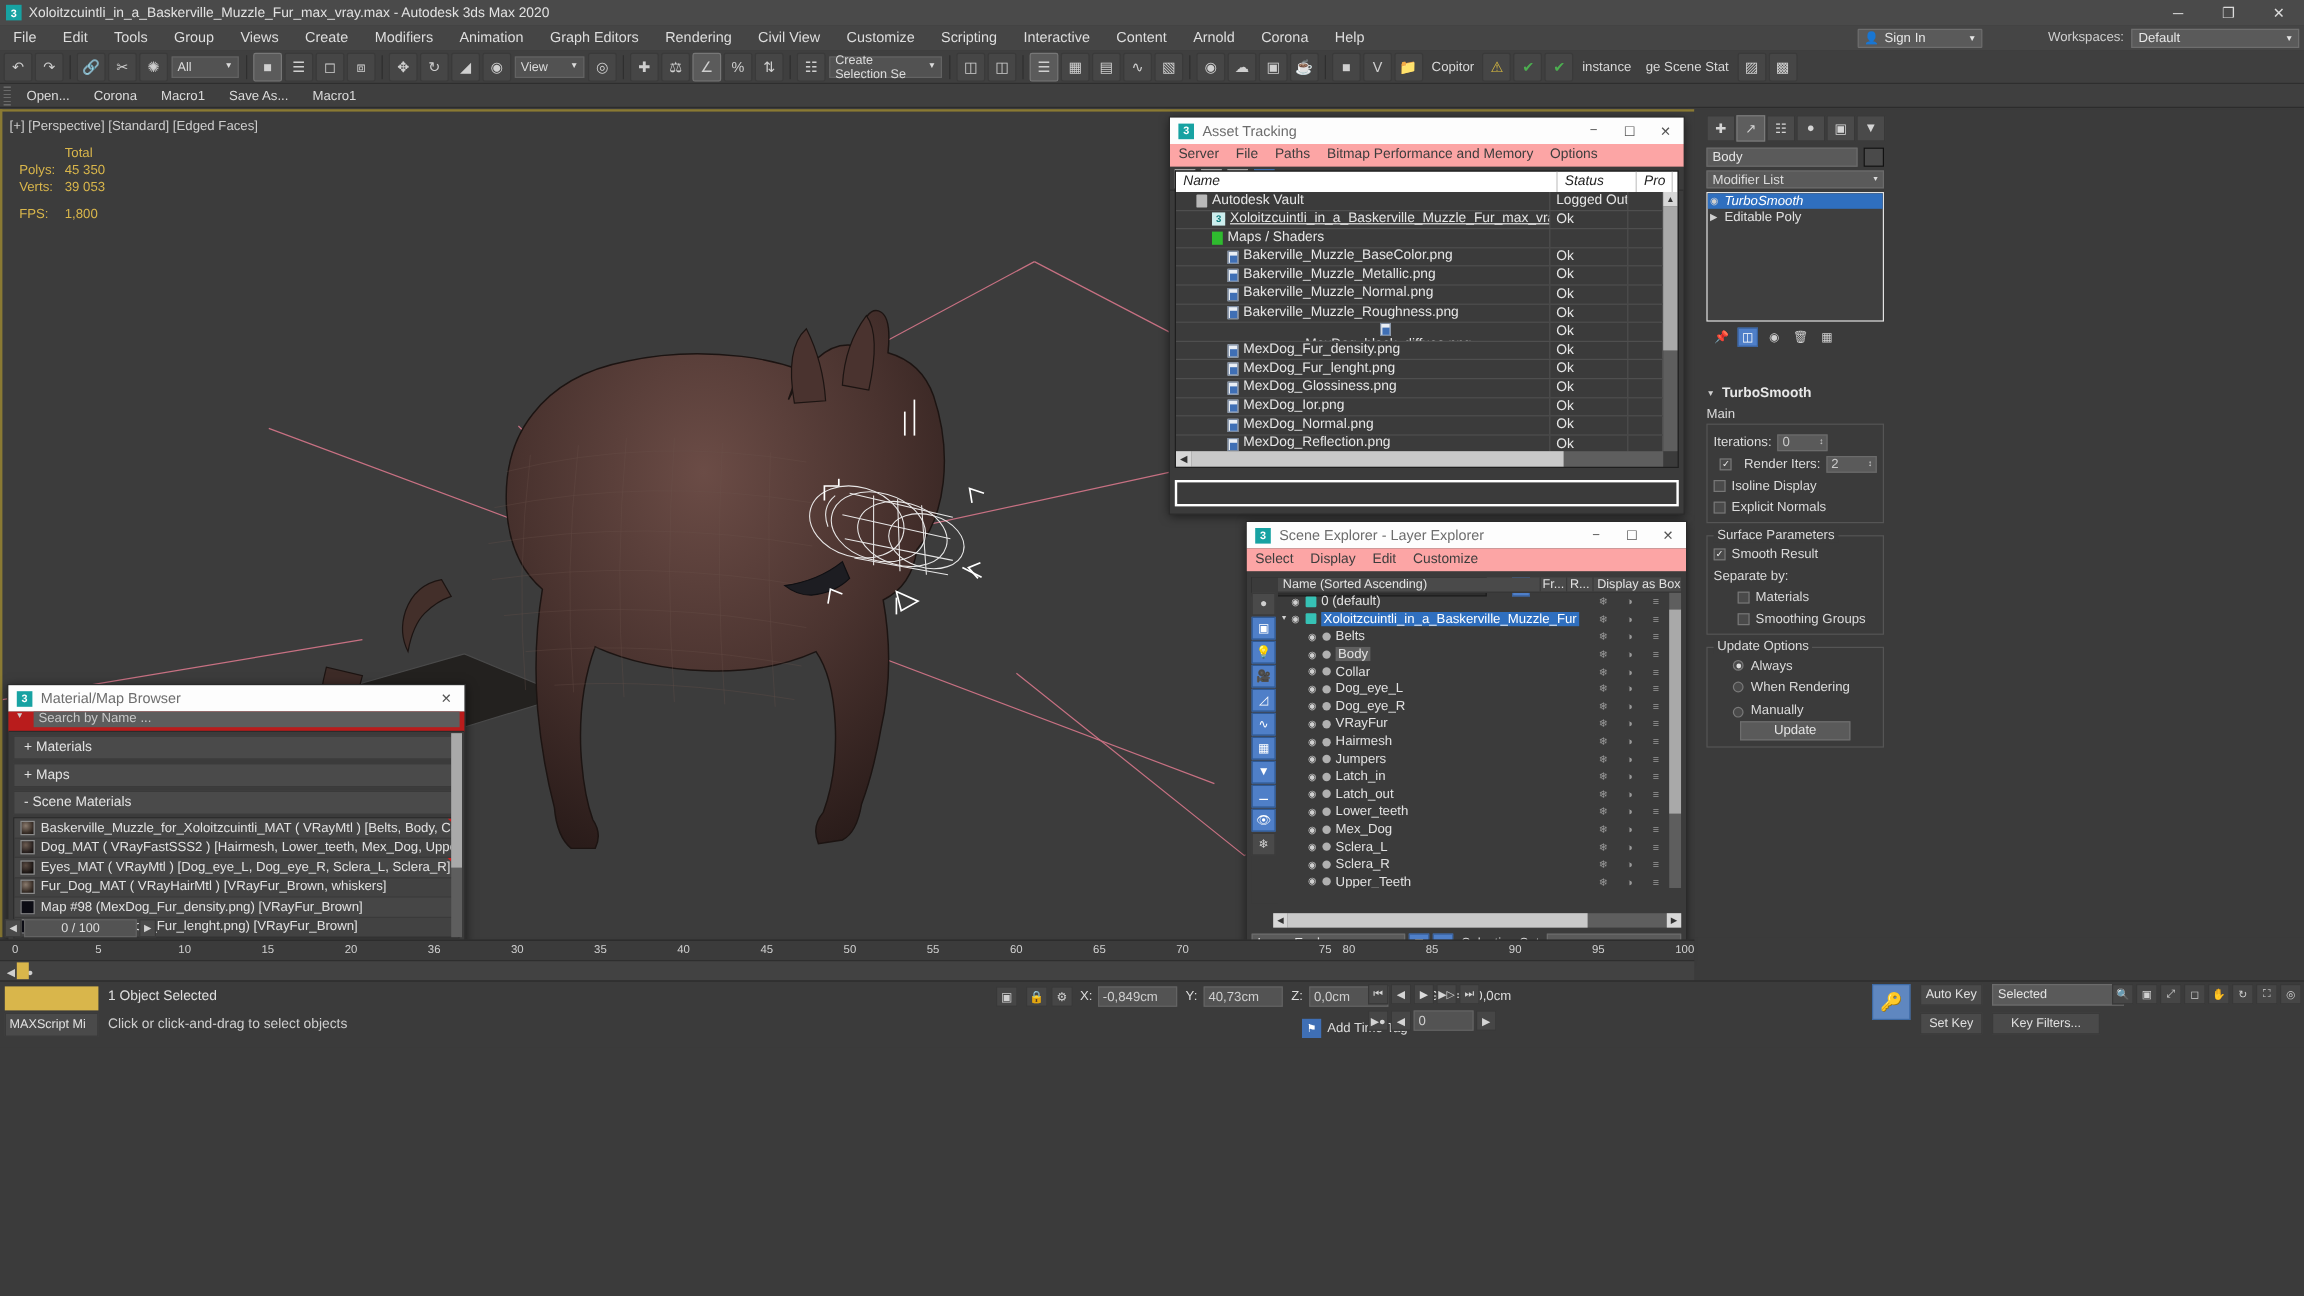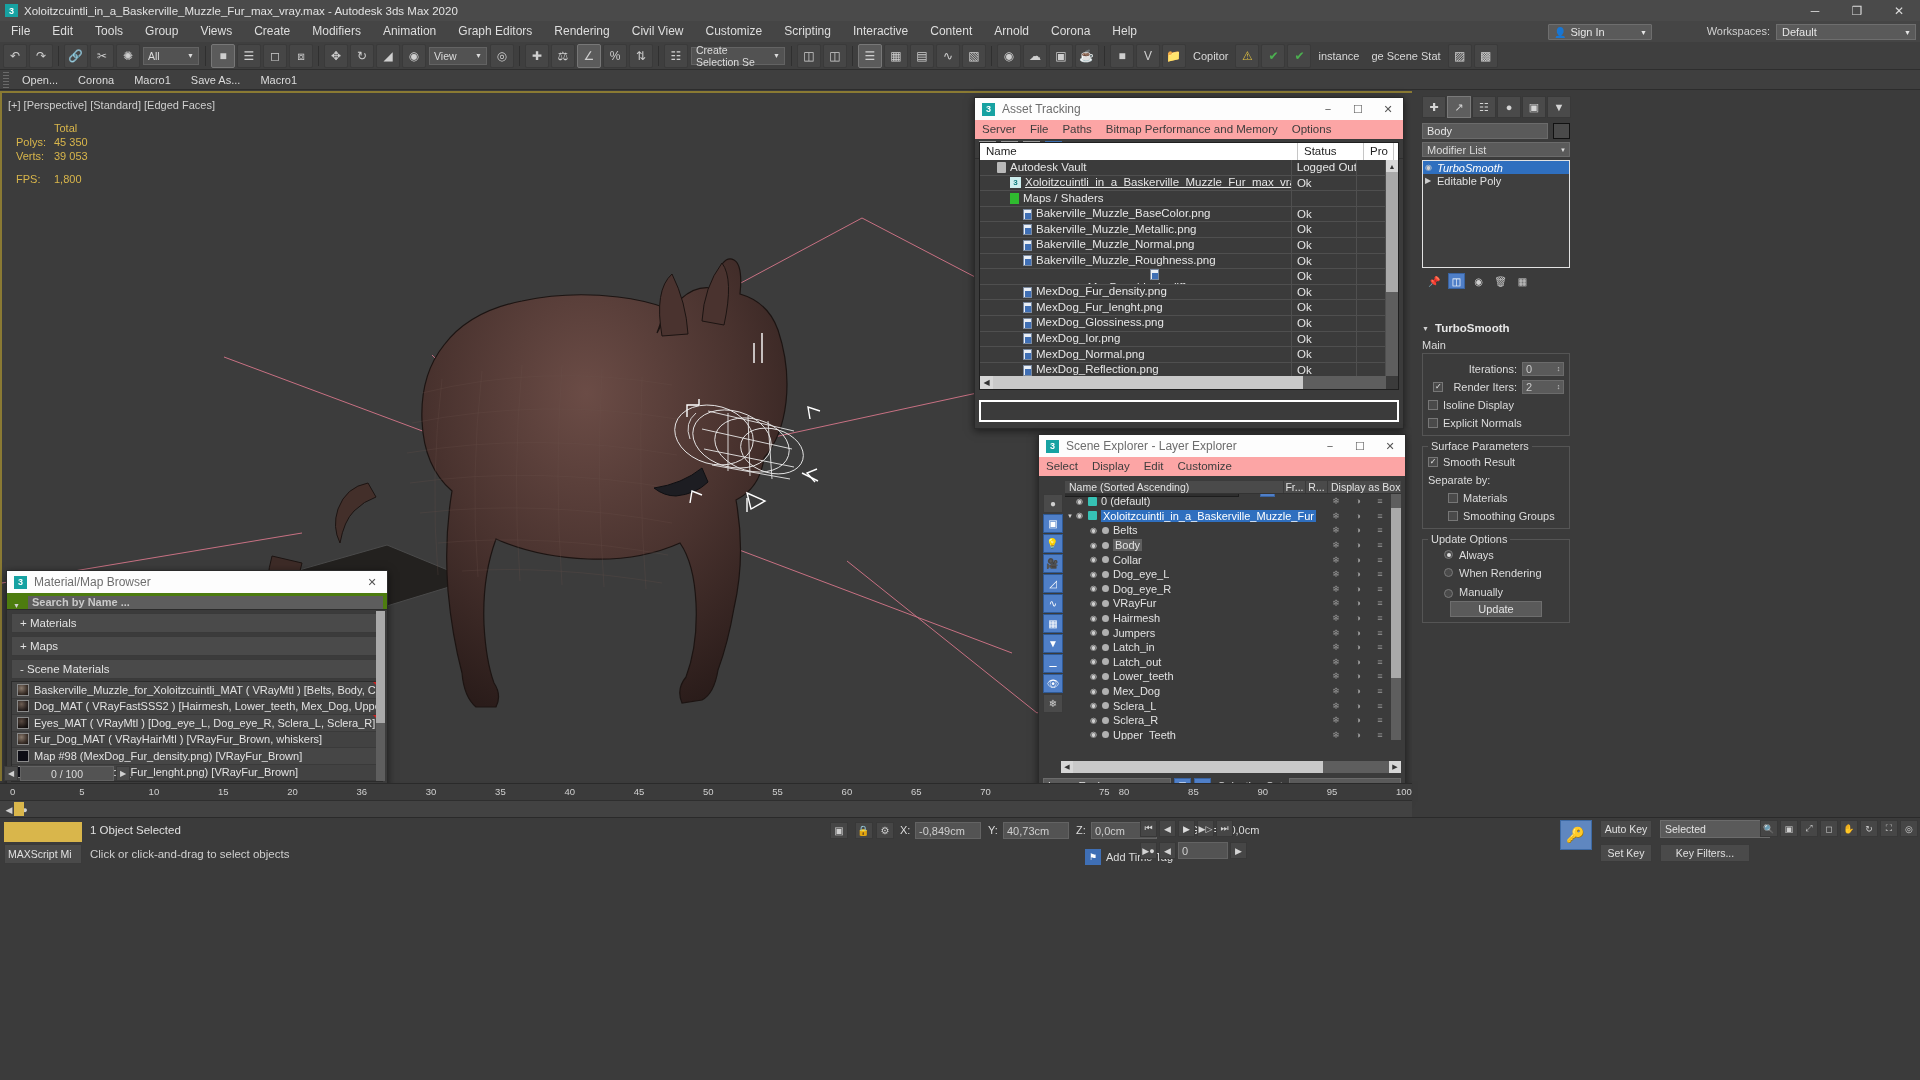--- a/index.html
+++ b/index.html
@@ -112,21 +112,21 @@
            border:1px solid #999; }
   .at-tb.sel { background:#5b8dd1; border-color:#3c6fb0; color:#fff; }
   .at-tb.green { color:#1a8f1a; }
   .at-help { position:absolute; right:4px; display:flex; gap:5px; }
   .at-help div { width:14px; height:14px; font-size:9px; color:#d0d0d0;
                  display:flex;align-items:center;justify-content:center; }
   .at-grid { position:absolute; left:4px; top:44px; right:4px; bottom:38px;
              background:#3b3b3b; border:1px solid #1f1f1f; overflow:hidden; }
   .at-head { display:flex; height:17px; background:#fff; color:#222; font-size:11.5px; }
   .at-head > div { border-right:1px solid #c6c6c6; padding-left:6px; line-height:17px;
-                   overflow:hidden; white-space:nowrap; }
+                   overflow:hidden; white-space:nowrap;font-style:italic; }
   .at-c1 { width:318px; } .at-c2 { width:66px; } .at-c3 { width:30px; }
   .at-body { position:absolute; left:0; top:17px; right:12px; bottom:13px; overflow:hidden; }
   .at-row { display:flex; height:15.6px; border-bottom:1px solid #4f4f4f; font-size:11.5px;
             color:#e6e6e6; align-items:center; }
   .at-row > div { border-right:1px solid #4f4f4f; height:100%; line-height:15.6px;
                   overflow:hidden; white-space:nowrap; }
   .at-name { display:flex; align-items:center; }
   .icn { width:9px; height:11px; margin-right:4px; flex:none; display:inline-block; }
   .icn.png { background:#e9eef5; border:1px solid #7b8aa0; position:relative; }
   .icn.png::after { content:''; position:absolute; left:1px; top:3px; width:6px; height:6px;
@@ -189,22 +189,22 @@
   .se-foot .combo .arr { margin-left:auto; margin-right:3px; font-size:6px; }
   .se-foot .sb { width:17px; height:17px; background:#4f7fc8; border:1px solid #3a63a0;
                  display:flex;align-items:center;justify-content:center; font-size:9px; color:#fff; }
   .se-foot .selset { font-size:11px; color:#dcdcdc; margin-left:4px; }
   .se-foot .ssbox { flex:1; height:17px; background:#5a5a5a; border:1px solid #6b6b6b; display:flex;
                     align-items:center; }
   .se-foot .ssbox .arr { margin-left:auto; margin-right:3px; font-size:6px; }
 
   
   #matWin { left:6px; top:570px; width:382px; height:216px; }
-  .mb-search { height:17px; background:#4d7c0f; display:flex; align-items:flex-end;
-               border-bottom:1px solid #2b2b2b;font-weight:bold; }
+  .mb-search { height:17px; background:#b91c1c; display:flex; align-items:flex-start;
+               border-bottom:1px solid #2b2b2b; }
   .mb-search .tri { margin:0 6px; font-size:7px; }
   .mb-search .f { flex:1; height:13px; background:#5d5d5d; color:#c9c9c9; font-size:11px;
                   padding-left:4px; line-height:13px; margin-right:4px; }
   .mb-sec { height:20px; margin:3px 4px 0 4px; background:#4a4a4a; border:1px solid #3a3a3a;
             font-size:11.5px; color:#e2e2e2; display:flex; align-items:center; padding-left:8px; }
   .mb-list { margin:2px 4px 0 4px; border:1px solid #2b2b2b; }
   .mb-item { height:16.5px; display:flex; align-items:center; font-size:11px; color:#e2e2e2;
              border-bottom:1px solid #3a3a3a; background:#464646; overflow:hidden; white-space:nowrap; }
   .mb-item.alt { background:#424242; }
   .sw { width:12px; height:12px; margin:0 5px; border:1px solid #8a8a8a; flex:none;
@@ -1066,21 +1066,21 @@
       </div>
 
       <div class="cp-roll" style="top:230px;">
         <div class="cp-rolltitle">
           <span class="tri">▼</span>
           <span>TurboSmooth</span>
         </div>
 
         <div style="margin-top:4px;font-size:11px;color:#dcdcdc;">Main</div>
         <div class="grp" style="margin-top:2px;">
-          <div class="row" style="justify-content:flex-end;gap:5px;">
+          <div class="row" style="gap:5px;">
             <span class="lab">Iterations:</span>
             <span class="spin">
               <span>0</span>
               <span class="sp">↕</span>
             </span>
           </div>
           <div class="row" style="justify-content:flex-end;gap:5px;">
             <span class="cb on">✓</span>
             <span class="lab">Render Iters:</span>
             <span class="spin">

